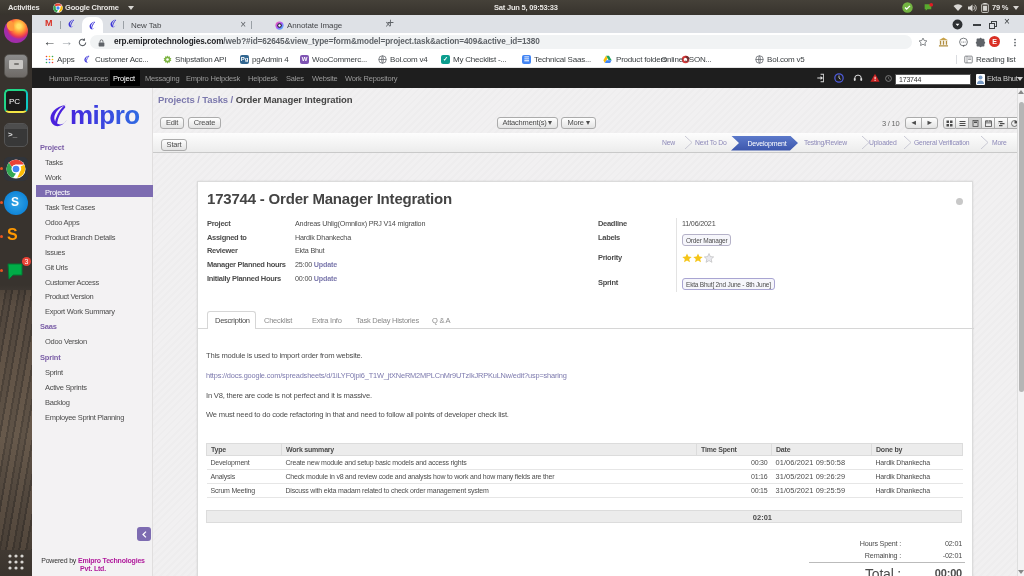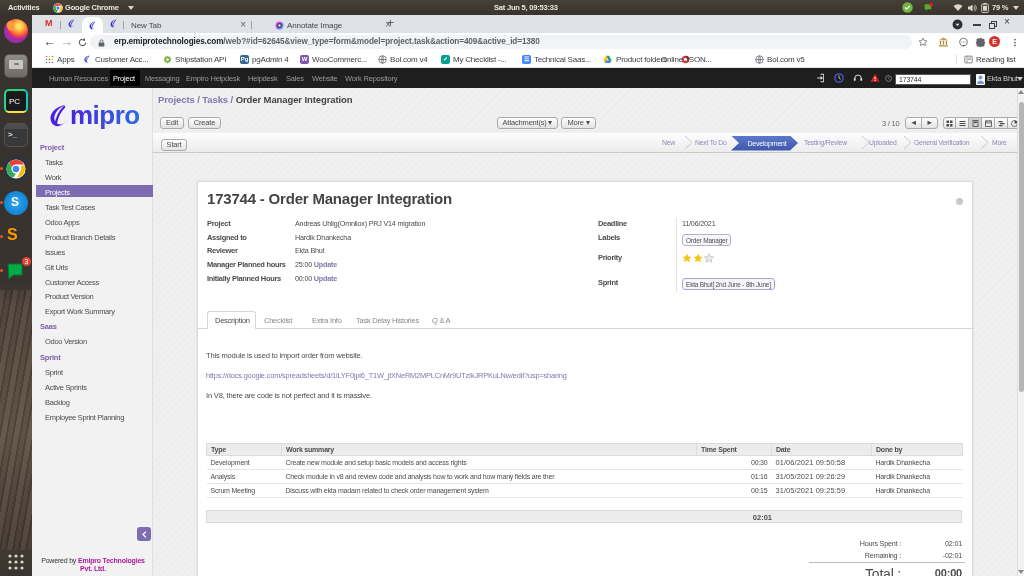--- a/index.html
+++ b/index.html
@@ -527,20 +527,21 @@
             <div class="abs" style="left:9px;top:0;width:49px;height:18px;background:#fff;border:1px solid #d6d6d6;border-bottom:none;border-radius:3px 3px 0 0"></div>
             <span class="tabbar-item" style="left:17px;color:#4c4c4c">Description</span>
             <span class="tabbar-item" style="left:66px">Checklist</span>
             <span class="tabbar-item" style="left:114px">Extra Info</span>
             <span class="tabbar-item" style="left:158px">Task Delay Histories</span>
             <span class="tabbar-item" style="left:234px">Q &amp; A</span>
           </div>
           <span class="desc" style="left:8px;top:169px">This module is used to import order from website.</span>
           <span class="desc" style="left:8px;top:189px;color:#7c79ad;font-size:7.4px;letter-spacing:-0.17px">https://docs.google.com/spreadsheets/d/1iLYF0jpi6_T1W_jtXNeRM2MPLCnMr9UTzIkJRPKuLNw/edit?usp=sharing</span>
           <span class="desc" style="left:8px;top:209px">In V8, there are code is not perfect and it is massive.</span>
+          <span class="desc" style="left:8px;top:228px">We must need to do code refactoring in that and need to follow all points of developer check list.</span>
           <table class="wlog" style="left:8px;top:261px;width:756px">
             <colgroup>
                 <col style="width:75px">
                 <col style="width:415px">
                 <col style="width:75px">
                 <col style="width:100px">
                 <col style="width:91px">
               </colgroup>
             <tbody>
                 <tr>

